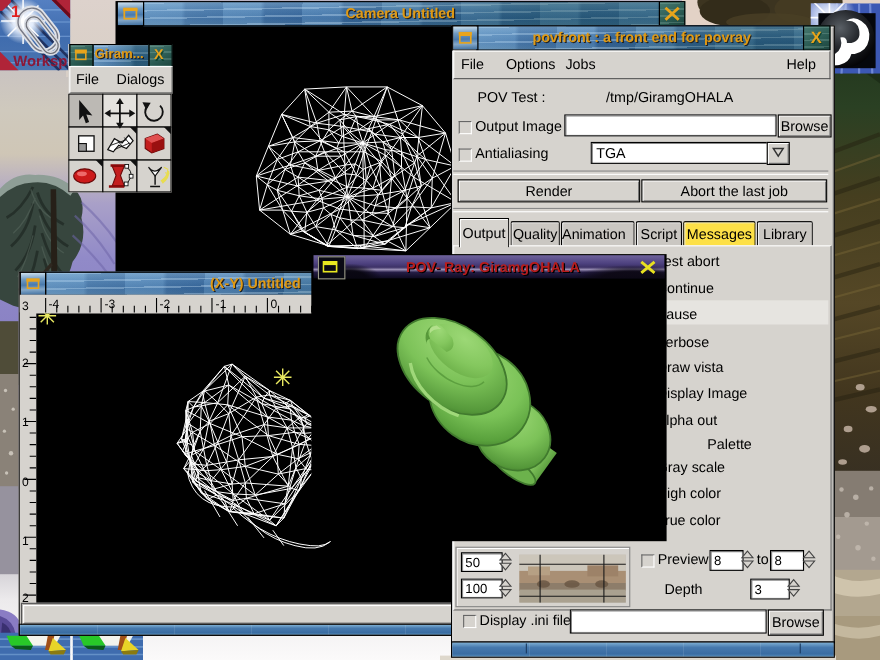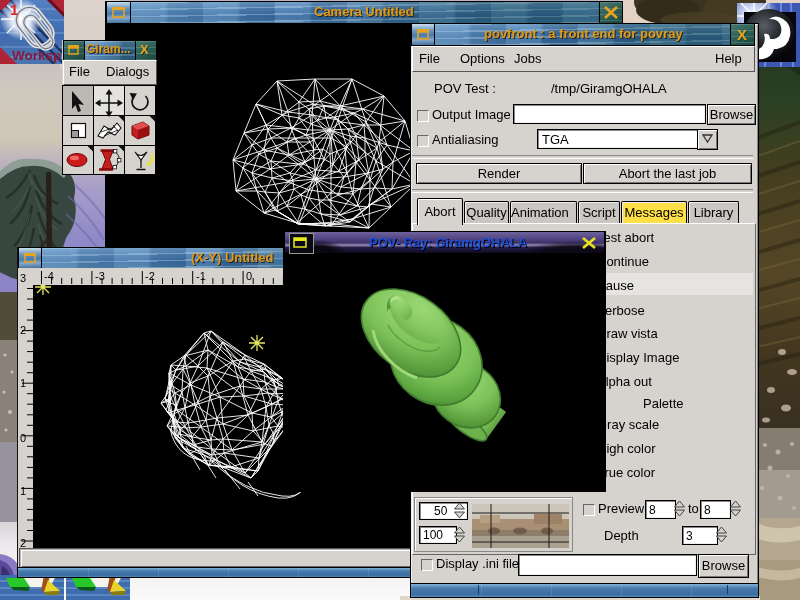--- a/index.html
+++ b/index.html
@@ -389,21 +389,21 @@
       <path d="M4 5 H13 L8.5 12 Z" fill="none" stroke="#333" stroke-width="1.3"></path>
     </svg></div>
 
 <div class="abs" style="left:412px;top:155px;width:341px;height:2px;border-top:1px solid #888;border-bottom:1px solid #fff"></div>
 
 <div class="btn" style="left:416px;top:163px;width:164px;height:19px;line-height:19px">Render</div>
 <div class="btn" style="left:583px;top:163px;width:167px;height:19px;line-height:19px">Abort the last job</div>
 
 <div class="abs" style="left:412px;top:189px;width:341px;height:2px;border-top:1px solid #888;border-bottom:1px solid #fff"></div>
 
-<div class="abs" style="left:417px;top:198px;width:44px;height:26px;background:#d6d3ce;border:1px solid #000;border-bottom:none;border-radius:2px 2px 0 0;box-shadow:inset 1px 1px 0 #fff;font-size:13px;text-align:center;line-height:25px;z-index:3">Abort</div>
+<div class="abs" style="left:417px;top:198px;width:44px;height:26px;background:#d6d3ce;border:1px solid #000;border-bottom:none;border-radius:2px 2px 0 0;box-shadow:inset 1px 1px 0 #fff;font-size:13px;text-align:center;line-height:25px;z-index:3">Output</div>
 <div class="abs" style="left:464px;top:201px;width:43px;height:22px;background:#cac7c2;border:1px solid #000;border-bottom:none;border-radius:2px 2px 0 0;box-shadow:inset 1px 1px 0 #eee;font-size:13px;text-align:center;line-height:22px">Quality</div>
 <div class="abs" style="left:510px;top:201px;width:65px;height:22px;background:#cac7c2;border:1px solid #000;border-bottom:none;border-radius:2px 2px 0 0;box-shadow:inset 1px 1px 0 #eee;font-size:13px;line-height:22px">Animation</div>
 <div class="abs" style="left:578px;top:201px;width:40px;height:22px;background:#cac7c2;border:1px solid #000;border-bottom:none;border-radius:2px 2px 0 0;box-shadow:inset 1px 1px 0 #eee;font-size:13px;text-align:center;line-height:22px">Script</div>
 <div class="abs" style="left:621px;top:201px;width:64px;height:22px;background:#fde047;border:1px solid #000;border-bottom:none;border-radius:2px 2px 0 0;box-shadow:inset 1px 1px 0 #eee;font-size:13px;text-align:center;line-height:22px">Messages</div>
 <div class="abs" style="left:688px;top:201px;width:49px;height:22px;background:#cac7c2;border:1px solid #000;border-bottom:none;border-radius:2px 2px 0 0;box-shadow:inset 1px 1px 0 #eee;font-size:13px;text-align:center;line-height:22px">Library</div>
 
 <div class="abs" style="left:412px;top:223px;width:342px;height:330px;background:#d6d3ce;border-top:1px solid #fff;border-left:1px solid #fff;border-right:1px solid #666;border-bottom:1px solid #666"></div>
 
 <div class="abs" style="left:413px;top:273px;width:340px;height:22px;background:#e6e4e0"></div>
 <div class="lbl" style="left:597px;top:230px">Test abort</div>
@@ -412,21 +412,21 @@
 <div class="lbl" style="left:597px;top:303px">Verbose</div>
 <div class="lbl" style="left:597px;top:326px">Draw vista</div>
 <div class="lbl" style="left:597px;top:350px">Display Image</div>
 <div class="lbl" style="left:597px;top:374px">Alpha out</div>
 <div class="lbl" style="left:643px;top:396px">Palette</div>
 <div class="lbl" style="left:597px;top:417px">Gray scale</div>
 <div class="lbl" style="left:597px;top:441px">High color</div>
 <div class="lbl" style="left:597px;top:465px">True color</div>
 
 <div class="abs" style="left:414px;top:497px;width:157px;height:53px;border:1px solid #888;box-shadow:inset 1px 1px 0 #fff"></div>
-<div class="entry" style="left:419px;top:502px;width:33px;height:16px;padding-left:14px;line-height:17px;font-size:12px">50</div>
+<div class="entry" style="left:419px;top:502px;width:33px;height:16px;padding-left:3px;line-height:17px;font-size:12px">50</div>
 <div class="spin" style="left:453px;top:501px">
     <svg width="13" height="19">
       <path d="M6.5 2 L11.5 8 H1.5 Z" fill="#d6d3ce" stroke="#444" stroke-width="1"></path>
       <path d="M1.5 11 H11.5 L6.5 17 Z" fill="#d6d3ce" stroke="#444" stroke-width="1"></path>
     </svg>
   </div>
 <div class="entry" style="left:419px;top:526px;width:33px;height:16px;padding-left:3px;line-height:17px;font-size:12px">100</div>
 <div class="spin" style="left:453px;top:525px">
     <svg width="13" height="19">
       <path d="M6.5 2 L11.5 8 H1.5 Z" fill="#d6d3ce" stroke="#444" stroke-width="1"></path>
@@ -492,21 +492,21 @@
  background:
   radial-gradient(ellipse 42px 20px at 32px 22px, rgba(8,6,16,.95) 40%, rgba(8,6,16,0) 72%),
   radial-gradient(ellipse 70px 16px at 290px 21px, rgba(12,8,20,.92) 40%, rgba(12,8,20,0) 75%),
   linear-gradient(180deg, rgba(255,255,255,0) 52%, rgba(235,225,255,.55) 62%, rgba(255,255,255,0) 74%),
   linear-gradient(180deg,#6f639c 0,#4e4280 35%,#352a5c 60%,#1f183c 80%,#0e0a20 100%)"></div>
 <div class="abs" style="left:289px;top:233px;width:23px;height:19px;background:#0a0a14;border:1px solid #9a9a88"></div>
 <svg class="abs" style="left:293px;top:237px" width="15" height="12">
     <rect x="1" y="1" width="12" height="9" fill="none" stroke="#e8e820" stroke-width="1.5"></rect>
     <rect x="1" y="1" width="12" height="3" fill="#e8e820"></rect>
   </svg>
-<div class="abs" style="left:369px;top:235px;font-weight:bold;font-size:13px;color:#1d4ed8;text-shadow:1px 1px 0 #000;white-space:nowrap">POV- Ray: GiramgOHALA</div>
+<div class="abs" style="left:369px;top:235px;font-weight:bold;font-size:13px;color:#b91c1c;text-shadow:1px 1px 0 #000;white-space:nowrap">POV- Ray: GiramgOHALA</div>
 <svg class="abs" style="left:581px;top:236px" width="16" height="14">
     <path d="M2 2 L14 12 M14 2 L2 12" stroke="#e8e020" stroke-width="2.6"></path>
   </svg>
 
 <svg class="abs" style="left:283px;top:253px" width="322" height="239">
  <defs>
   <radialGradient id="g1" cx=".38" cy=".3" r=".8">
    <stop offset="0" stop-color="#98d570"></stop>
         <stop offset=".55" stop-color="#7ac257"></stop>
         <stop offset=".85" stop-color="#59a13c"></stop>

